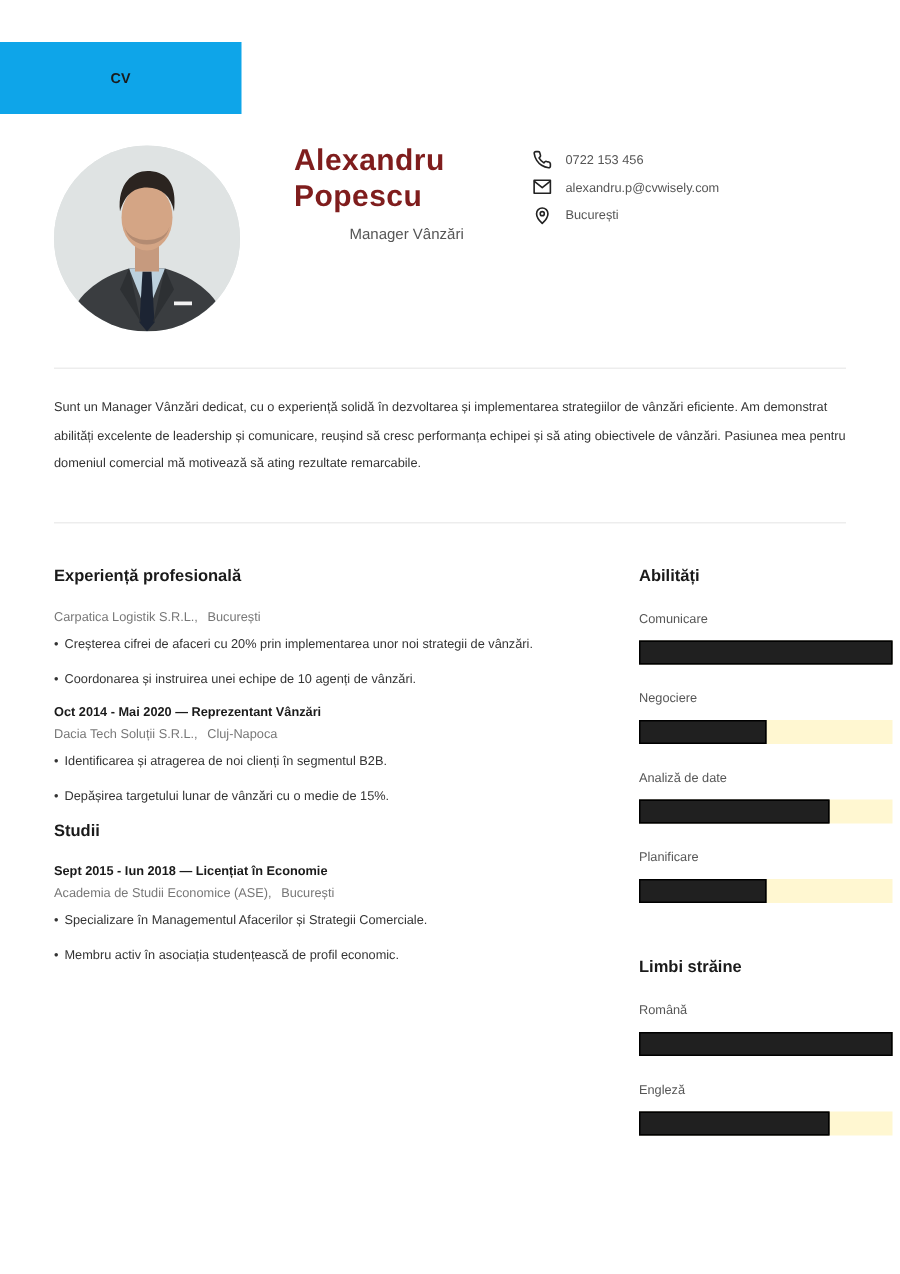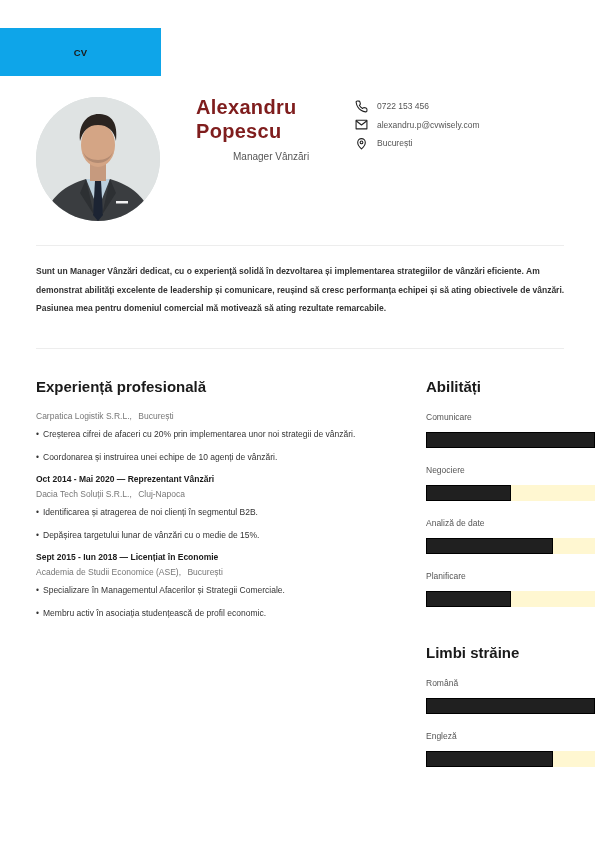--- a/index.html
+++ b/index.html
@@ -31,25 +31,25 @@
     .contact-row .ico { width: 14px; height: 14px; margin-right: 9px; display: flex; align-items: center; justify-content: center; }
     .contact-row .ico svg { width: 13px; height: 13px; }
     .contact-row .txt { font-size: 8.5px; color: #555; }
 
     .divider { position: absolute; left: 36px; width: 528px; height: 1px; background: #ededed; }
     .divider.d1 { top: 245px; }
     .divider.d2 { top: 348px; }
 
     .summary {
       position: absolute; left: 36px; top: 262px; width: 532px;
-      font-size: 8.5px; line-height: 18.5px; color: #333; font-weight: bold;
+      font-size: 8.5px; line-height: 18.5px; color: #333;
     }
 
     .left-col { position: absolute; left: 36px; top: 378px; width: 350px; }
-    .section-title { font-size: 15px; font-weight: bold; color: #1a1a1a; margin-bottom: 14px; }
+    .section-title { font-size: 11px; font-weight: bold; color: #1a1a1a; margin-bottom: 14px; }
     .entry { margin-bottom: 10px; }
     .entry-head { font-size: 8.5px; font-weight: bold; color: #1a1a1a; line-height: 12px; }
     .entry-org { font-size: 8.5px; color: #777; line-height: 14px; margin-top: 2px; }
     .entry-org .sep { margin-left: 4px; }
     .bullet { font-size: 8.5px; color: #333; line-height: 12px; margin-top: 5px; display: flex; }
     .bullet + .bullet { margin-top: 11px; }
     .bullet .dot { width: 7px; flex: none; }
     .studii { margin-top: 12px; }
 
     .right-col { position: absolute; left: 395px; top: 378px; width: 170px; margin-left: 31px; }
@@ -160,20 +160,21 @@
     <div class="bullet">
         <span class="dot">•</span>
         <span>Identificarea și atragerea de noi clienți în segmentul B2B.</span>
       </div>
     <div class="bullet">
         <span class="dot">•</span>
         <span>Depășirea targetului lunar de vânzări cu o medie de 15%.</span>
       </div>
   </div>
 
+  <div class="section-title studii">Studii</div>
 
   <div class="entry">
     <div class="entry-head">Sept 2015 - Iun 2018 — Licențiat în Economie</div>
     <div class="entry-org">
       <span>Academia de Studii Economice (ASE),</span>
       <span class="sep">București</span>
     </div>
     <div class="bullet">
         <span class="dot">•</span>
         <span>Specializare în Managementul Afacerilor și Strategii Comerciale.</span>

